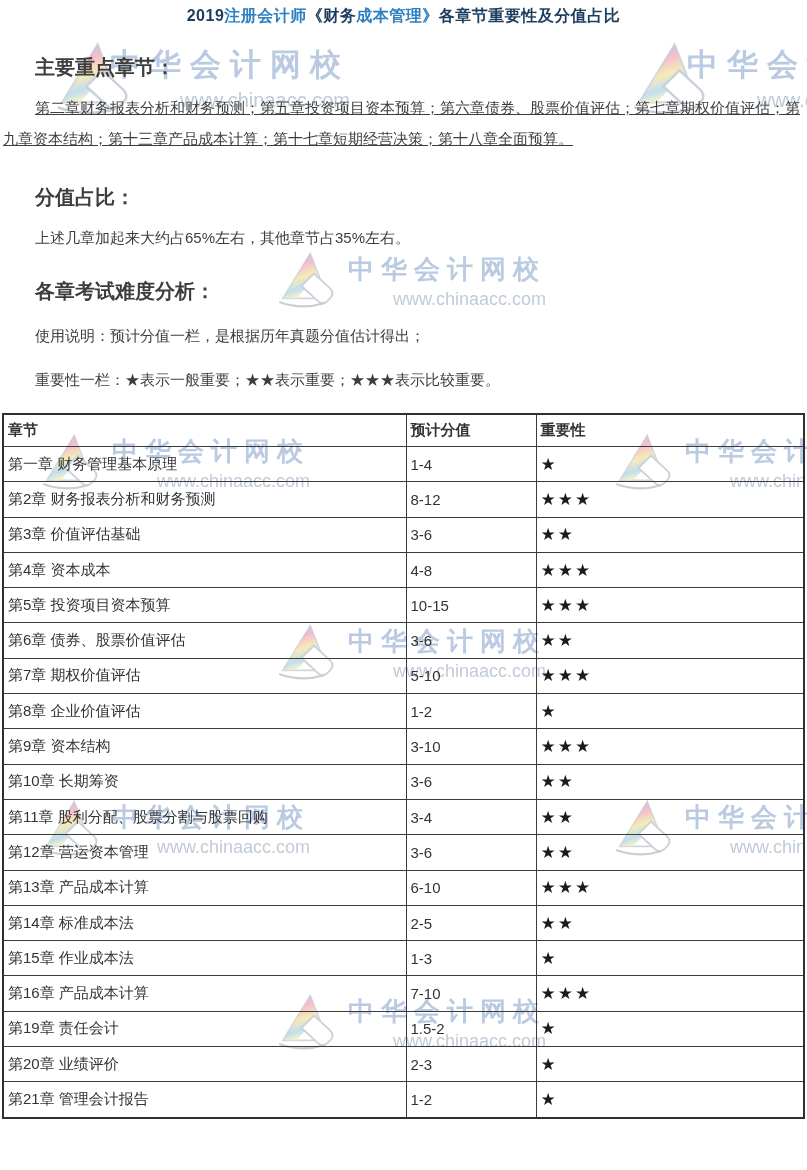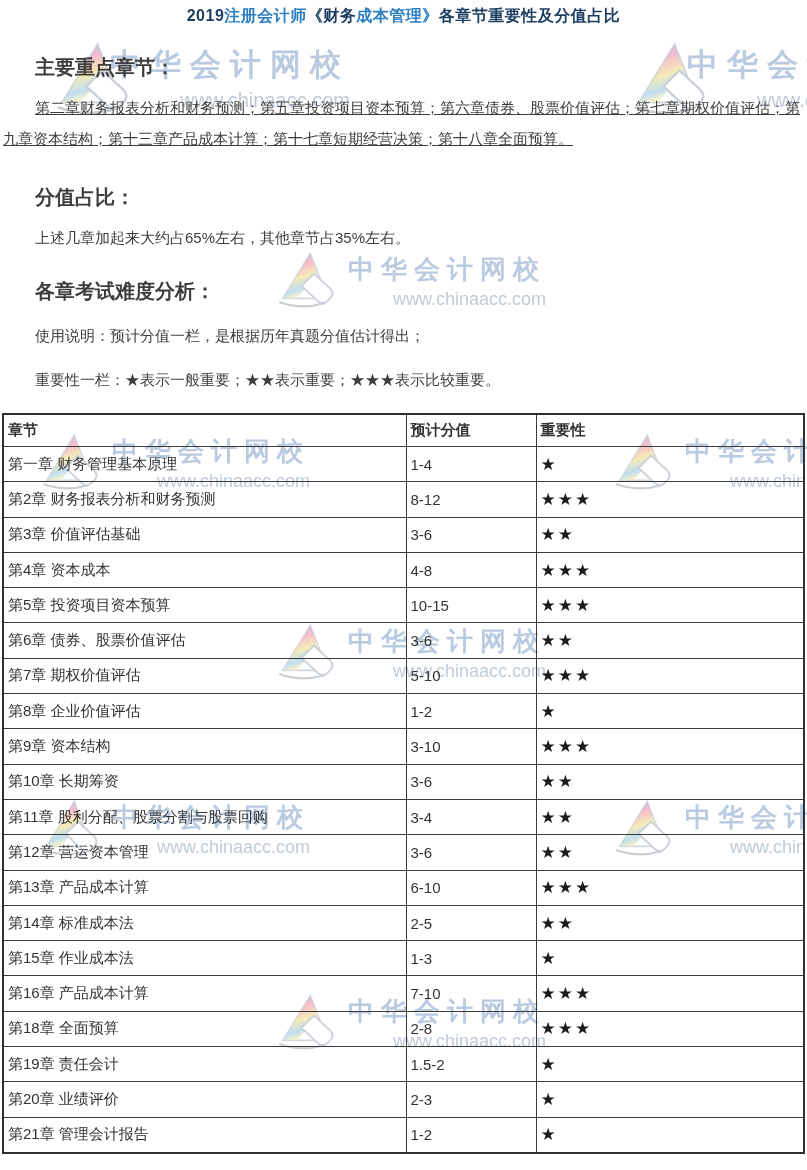--- a/index.html
+++ b/index.html
@@ -387,25 +387,20 @@
               <td>第15章 作业成本法</td>
               <td>1-3</td>
               <td class="c-stars">★</td>
             </tr>
             <tr>
               <td>第16章 产品成本计算</td>
               <td>7-10</td>
               <td class="c-stars">★★★</td>
             </tr>
             <tr>
-              <td>第18章 全面预算</td>
-              <td>2-8</td>
-              <td class="c-stars">★★★</td>
-            </tr>
-            <tr>
               <td>第19章 责任会计</td>
               <td>1.5-2</td>
               <td class="c-stars">★</td>
             </tr>
             <tr>
               <td>第20章 业绩评价</td>
               <td>2-3</td>
               <td class="c-stars">★</td>
             </tr>
             <tr>

